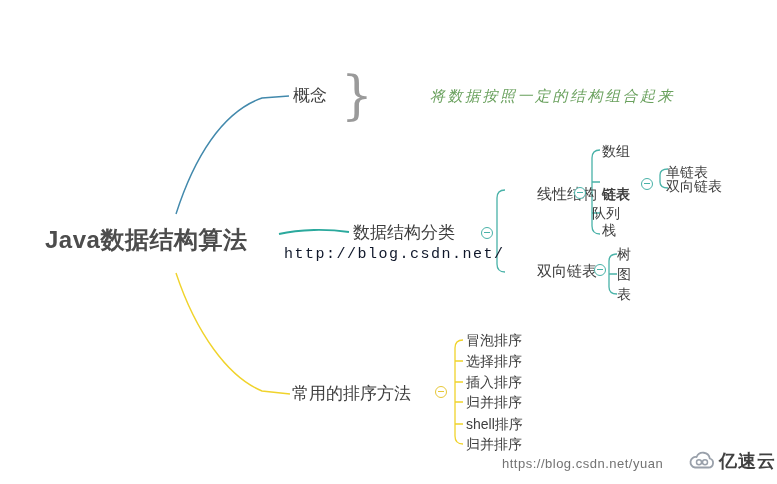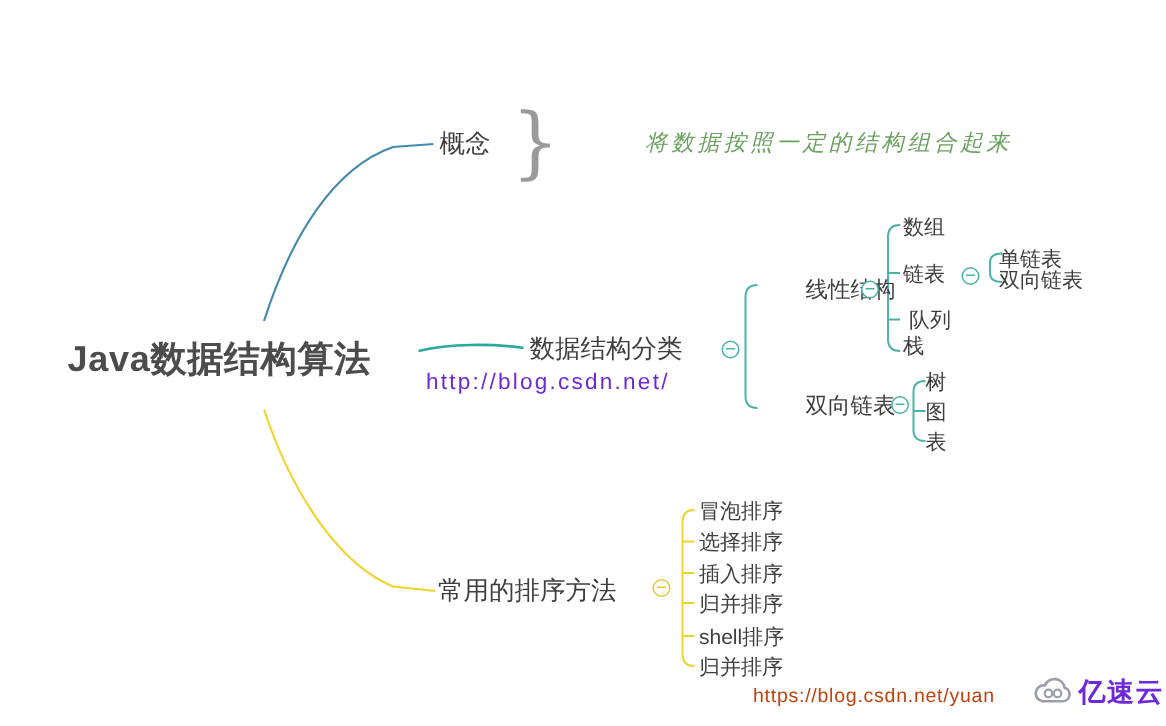--- a/index.html
+++ b/index.html
@@ -31,33 +31,33 @@
     cursor:pointer;
   }
   .collapse::after {
     content:""; position:absolute; left:2px; right:2px; top:4px;
     border-top:1px solid #49b2a8;
   }
   .collapse.yellow { border-color:#e7c838; }
   .collapse.yellow::after { border-color:#e7c838; }
   .wm-center {
     position:absolute; left:284px; top:247px; font-size:15px; line-height:1;
-    font-family:Liberation Sans, sans-serif;
-    color:#6d28d9; letter-spacing:1.5px; white-space:nowrap;
+    font-family:Liberation Mono, monospace;
+    color:#0f172a; letter-spacing:1.5px; white-space:nowrap;
   }
   .wm-bottom {
     position:absolute; left:502px; top:457px; font-size:13px; line-height:1;
-    color:#c2410c; letter-spacing:0.5px; white-space:nowrap;
+    color:#737373; letter-spacing:0.5px; white-space:nowrap;
   }
   .logo {
     position:absolute; left:688px; top:450px; display:flex; align-items:center;
     gap:3px;
   }
   .logo-text {
-    font-size:18px; line-height:22px; font-weight:700; color:#6d28d9;
+    font-size:18px; line-height:22px; font-weight:700; color:#404040;
     letter-spacing:1px; white-space:nowrap;
   }
 </style>
 </head>
 <body>
 
 <div class="stage">
 
   <svg class="connectors" width="777" height="484" viewBox="0 0 777 484" fill="none">
     <path d="M176,214 C194,158 222,112 262,98 L289,96" stroke="#4289ac" stroke-width="1.4"></path>
@@ -76,25 +76,25 @@
   <div class="brace">}</div>
   <div class="note">将数据按照一定的结构组合起来</div>
 
   <div class="node lvl1" style="left:353px; top:224px;">数据结构分类</div>
   <div class="collapse" style="left:481px; top:227px;"></div>
 
   <div class="node lvl2" style="left:509px; top:186px;">线性结构</div>
   <div class="collapse" style="left:574px; top:187px;"></div>
 
   <div class="node lvl3" style="left:602px; top:144px;text-align:right;">数组</div>
-  <div class="node lvl3" style="left:602px; top:175px;">链表</div>
+  <div class="node lvl3" style="left:602px; top:187px;font-weight:bold;">链表</div>
   <div class="collapse" style="left:641px; top:178px;"></div>
   <div class="node lvl3" style="left:666px; top:165px;">单链表</div>
   <div class="node lvl3" style="left:666px; top:179px;">双向链表</div>
-  <div class="node lvl3" style="left:606px; top:206px;text-align:right;">队列</div>
+  <div class="node lvl3" style="left:592px; top:206px;text-align:right;">队列</div>
   <div class="node lvl3" style="left:602px; top:223px;">栈</div>
 
   <div class="node lvl2" style="left:509px; top:263px;">双向链表</div>
   <div class="collapse" style="left:594px; top:264px;"></div>
   <div class="node lvl3" style="left:617px; top:247px;">树</div>
   <div class="node lvl3" style="left:617px; top:267px;">图</div>
   <div class="node lvl3" style="left:617px; top:287px;">表</div>
 
   <div class="node lvl1" style="left:292px; top:385px;">常用的排序方法</div>
   <div class="collapse yellow" style="left:435px; top:386px;"></div>

